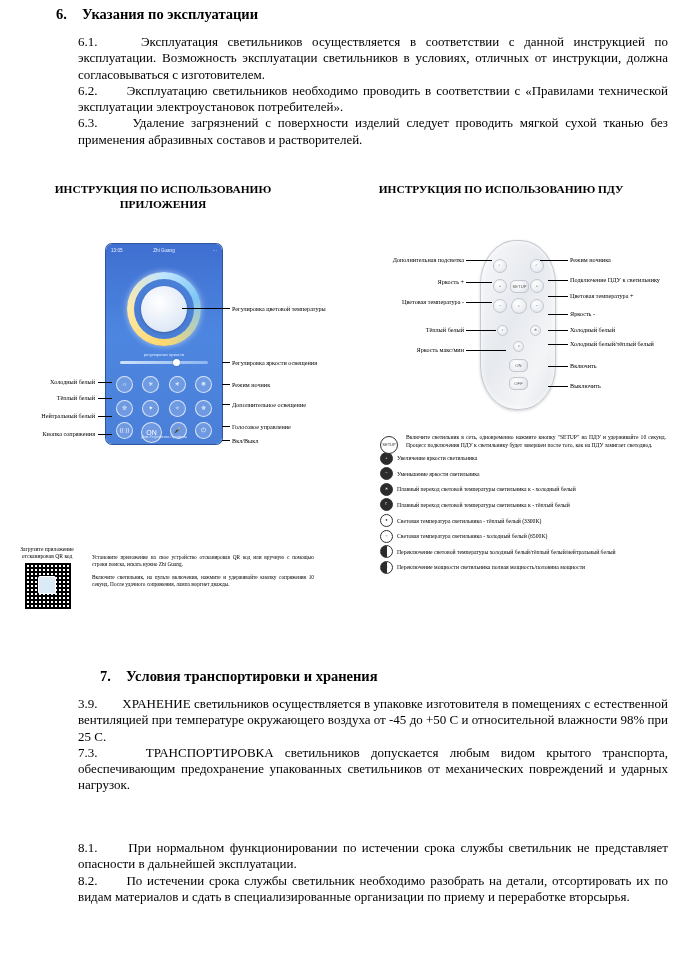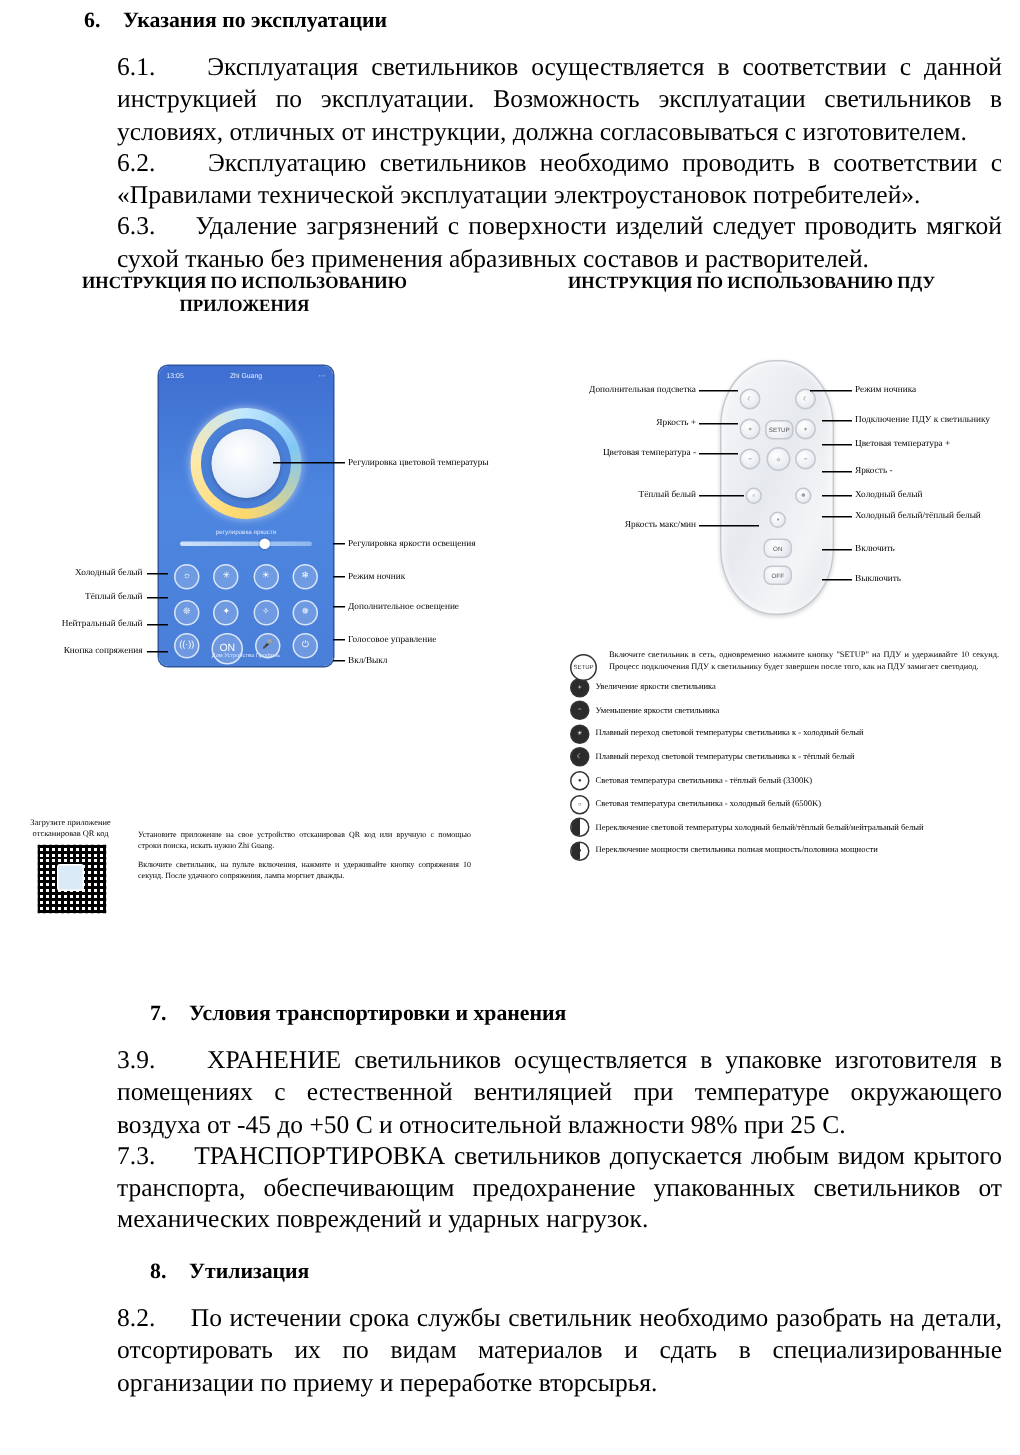--- a/index.html
+++ b/index.html
@@ -23,21 +23,21 @@
   }
   .sec-head {
     font-family: "Liberation Serif", serif;
     font-size: 14.5px;
     font-weight: bold;
     margin: 0;
     padding: 0;
   }
   .sec-head .num { display: inline-block; width: 26px; }
   .para {
-    font-size: 17px;
+    font-size: 13px;
     line-height: 1.25;
     text-align: justify;
     margin: 0;
     text-indent: 0;
   }
   .para .pnum { display: inline-block; min-width: 34px; }
   .block-6 { position: absolute; left: 56px; top: 6px; width: 612px; }
   .block-6 .sec-head { margin-bottom: 11px; }
   .p-indent { padding-left: 22px; }
 
@@ -408,19 +408,17 @@
 
   <div class="block-7">
     <div class="sec-head">
       <span class="num">7.</span><span>Условия транспортировки и хранения</span>
     </div>
     <p class="para p-indent"><span class="pnum">3.9.</span>&nbsp;&nbsp;&nbsp;<span>ХРАНЕНИЕ светильников осуществляется в упаковке изготовителя в помещениях с естественной вентиляцией при температуре окружающего воздуха от -45 до +50 С и относительной влажности 98% при 25 С.</span></p>
     <p class="para p-indent"><span class="pnum">7.3.</span>&nbsp;&nbsp;&nbsp;<span>ТРАНСПОРТИРОВКА светильников допускается любым видом крытого транспорта, обеспечивающим предохранение упакованных светильников от механических повреждений и ударных нагрузок.</span></p>
   </div>
 
   <div class="block-8">
-    <div class="sec-head">
-      <span class="num">8.</span><span>Утилизация</span>
-    </div>
+    <p class="para p-indent"><span class="pnum">8.1.</span>&nbsp;&nbsp;&nbsp;<span>При нормальном функционировании по истечении срока службы светильник не представляет опасности в дальнейшей эксплуатации.</span></p>
     <p class="para p-indent"><span class="pnum">8.2.</span>&nbsp;&nbsp;&nbsp;<span>По истечении срока службы светильник необходимо разобрать на детали, отсортировать их по видам материалов и сдать в специализированные организации по приему и переработке вторсырья.</span></p>
   </div>
 
 </div>
 
 </body></html>

